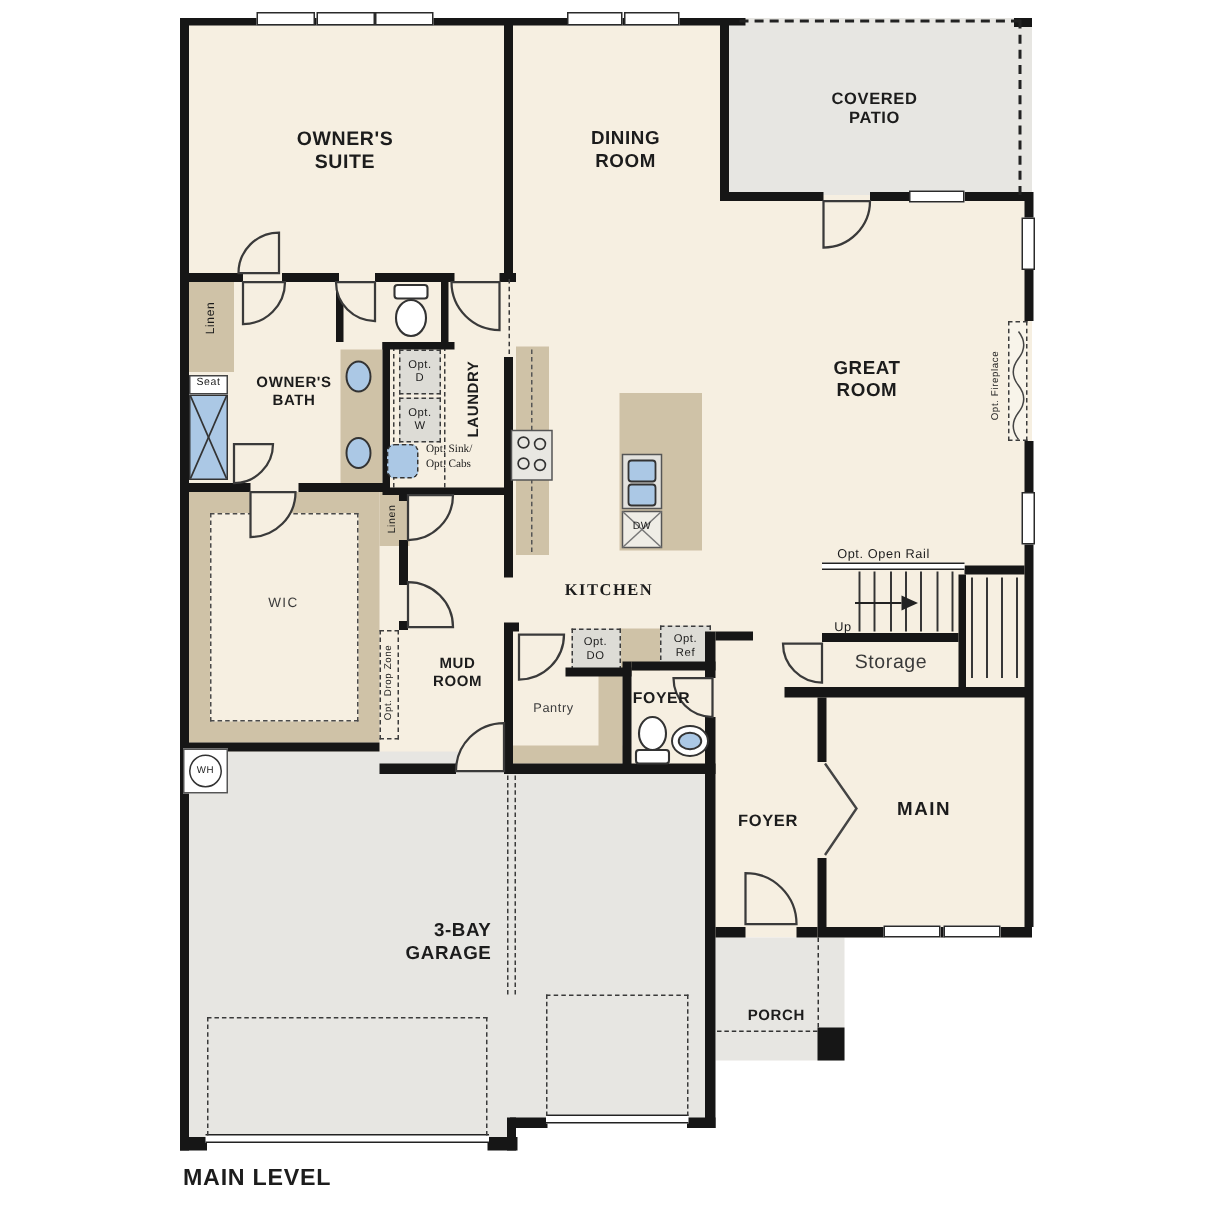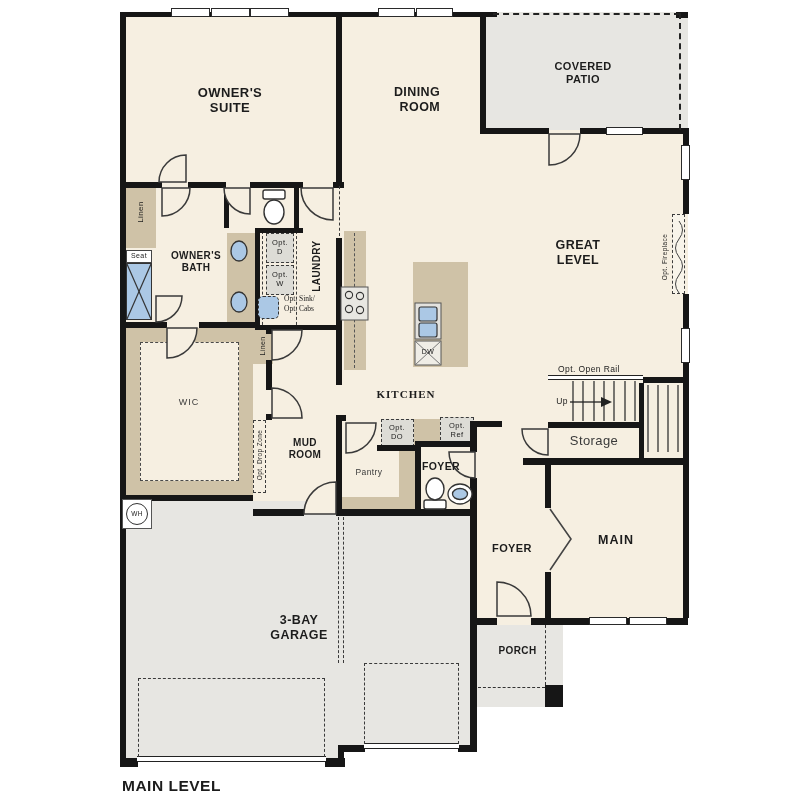--- a/index.html
+++ b/index.html
@@ -219,56 +219,56 @@
       <rect x="341" y="287" width="27" height="33" fill="#e8e7e2" stroke="#555" stroke-width="1"></rect>
       <circle cx="349" cy="295" r="3.6" fill="none" stroke="#333" stroke-width="1.1"></circle>
       <circle cx="360" cy="296" r="3.6" fill="none" stroke="#333" stroke-width="1.1"></circle>
       <circle cx="349" cy="309" r="3.6" fill="none" stroke="#333" stroke-width="1.1"></circle>
       <circle cx="360" cy="310" r="3.6" fill="none" stroke="#333" stroke-width="1.1"></circle>
     </g>
   </svg>
 
   <div class="lab b" style="left:230px;top:100px;font-size:13px;">OWNER'S
 SUITE</div>
-  <div class="lab b" style="left:417px;top:100px;font-size:12.5px;text-align:right;">DINING
+  <div class="lab b" style="left:417px;top:100px;font-size:12.5px;">DINING
 ROOM</div>
   <div class="lab b" style="left:583px;top:73px;font-size:11px;">COVERED
 PATIO</div>
   <div class="lab b" style="left:578px;top:253px;font-size:12.5px;">GREAT
-LEVEL</div>
+ROOM</div>
   <div class="lab b" style="left:196px;top:262px;font-size:10px;">OWNER'S
 BATH</div>
   <div class="vlab b" style="left:316px;top:266px;font-size:10px;">LAUNDRY</div>
   <div class="lab" style="left:189px;top:402px;font-size:9px;color:#3a3a3a;letter-spacing:1px;">WIC</div>
   <div class="lab b" style="left:406px;top:394px;font-size:11px;letter-spacing:1px;font-family:Liberation Serif, serif;">KITCHEN</div>
   <div class="lab b" style="left:305px;top:449px;font-size:10px;">MUD
 ROOM</div>
   <div class="lab" style="left:369px;top:472px;font-size:8.5px;color:#3a3a3a;">Pantry</div>
   <div class="lab b" style="left:441px;top:466px;font-size:10.5px;">FOYER</div>
   <div class="lab b" style="left:512px;top:548px;font-size:11px;">FOYER</div>
   <div class="lab b" style="left:616px;top:540px;font-size:12.5px;letter-spacing:1px;">MAIN</div>
   <div class="lab" style="left:594px;top:441px;font-size:13px;color:#3a3a3a;">Storage</div>
-  <div class="lab b" style="left:299px;top:628px;font-size:12.5px;">3-BAY
+  <div class="lab b" style="left:299px;top:628px;font-size:12.5px;text-align:right;">3-BAY
 GARAGE</div>
-  <div class="lab b" style="left:510px;top:651px;font-size:10px;padding-left:15px;">PORCH</div>
+  <div class="lab b" style="left:510px;top:678px;font-size:10px;padding-left:15px;">PORCH</div>
 
   <div class="vlab" style="left:140px;top:212px;font-size:8px;">Linen</div>
   <div class="vlab" style="left:262px;top:346px;font-size:7px;">Linen</div>
   <div class="lab" style="left:139px;top:256px;font-size:7px;">Seat</div>
   <div class="lab" style="left:280px;top:248px;font-size:7.5px;">Opt.
 D</div>
   <div class="lab" style="left:280px;top:280px;font-size:7.5px;">Opt.
 W</div>
   <div class="abs" style="left:284px;top:294px;font-size:7.5px;white-space:pre-line;line-height:1.3;font-family:Liberation Serif, serif;">Opt. Sink/
 Opt. Cabs</div>
   <div class="lab" style="left:397px;top:433px;font-size:7.5px;">Opt.
 DO</div>
   <div class="lab" style="left:457px;top:431px;font-size:7.5px;">Opt.
 Ref</div>
   <div class="vlab" style="left:259px;top:455px;font-size:6.5px;">Opt. Drop Zone</div>
   <div class="vlab" style="left:664px;top:257px;font-size:6.5px;">Opt. Fireplace</div>
   <div class="lab" style="left:589px;top:369px;font-size:8.5px;">Opt. Open Rail</div>
-  <div class="lab" style="left:562px;top:401px;font-size:8.5px;">Up</div>
+  <div class="lab" style="left:562px;top:418px;font-size:8.5px;">Up</div>
   <div class="lab" style="left:428px;top:352px;font-size:7px;">DW</div>
   <div class="lab" style="left:137px;top:514px;font-size:6.5px;">WH</div>
 
   <div class="abs b" style="left:122px;top:777px;font-size:15.5px;letter-spacing:.5px;">MAIN LEVEL</div>
 </div>
 
 </body></html>

